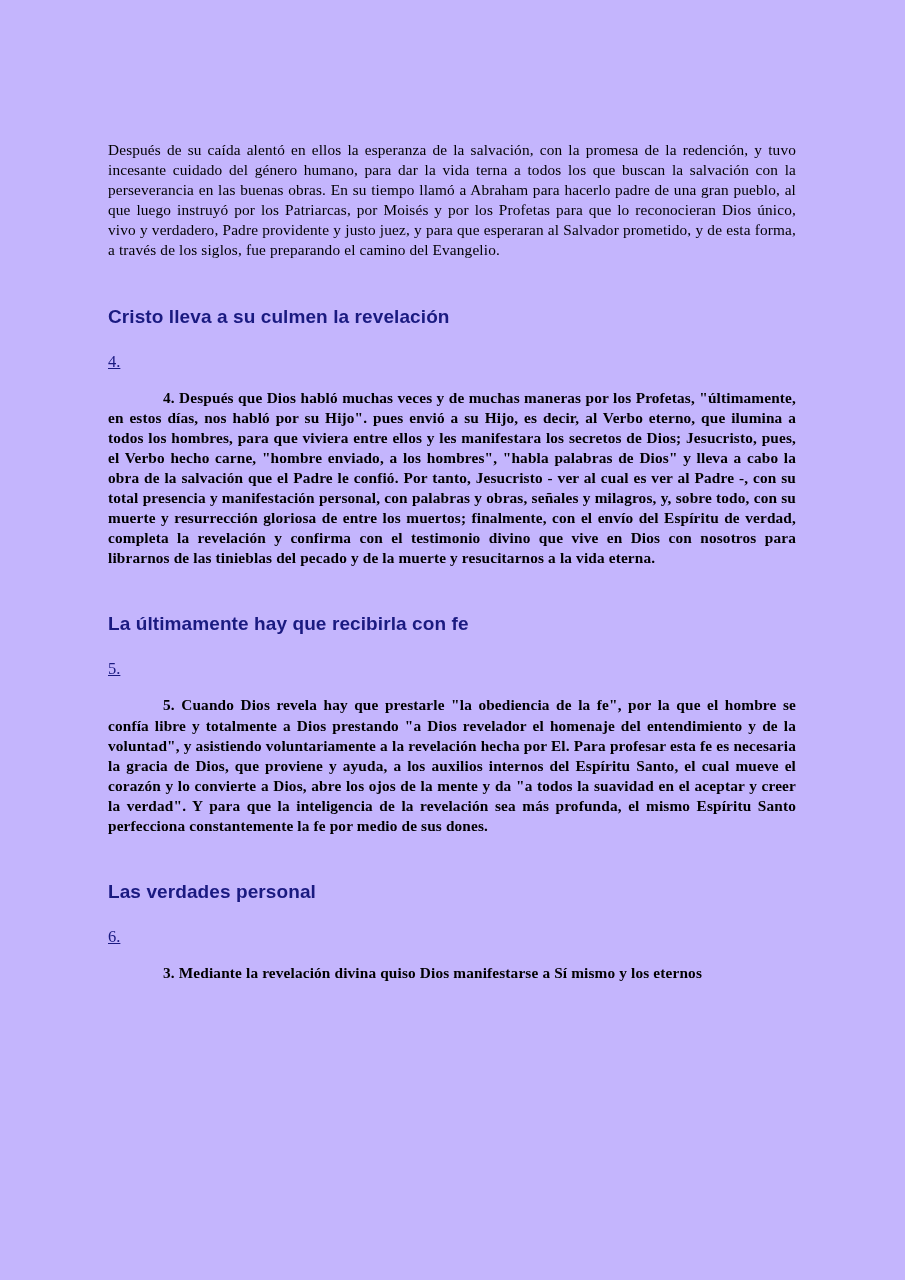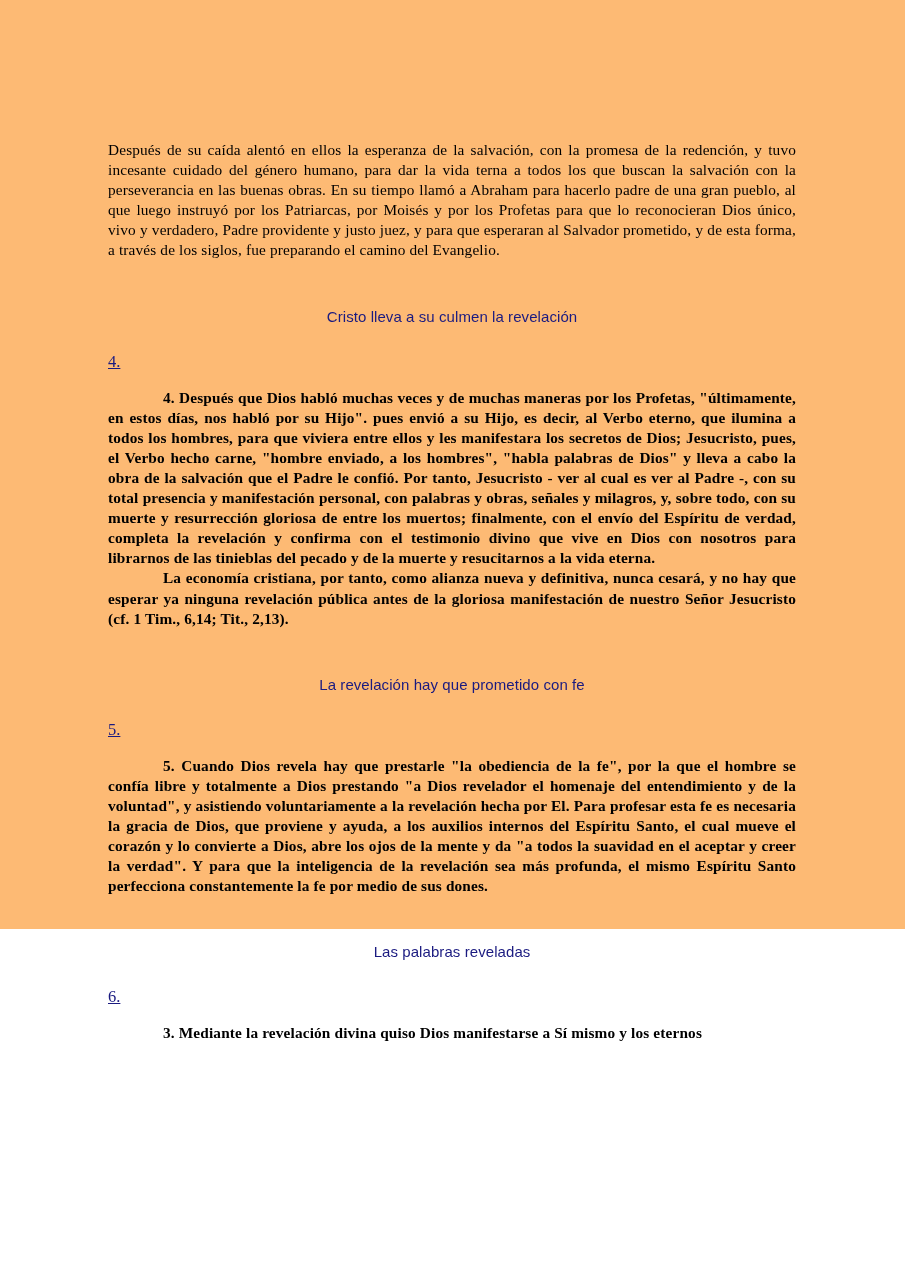--- a/index.html
+++ b/index.html
@@ -16,22 +16,22 @@
     font-family: "Liberation Serif", "DejaVu Serif", serif;
     color: #000000;
     -webkit-font-smoothing: antialiased;
   }
 
   .page {
     position: absolute;
     left: 0;
     top: 0;
     width: 905px;
-    height: 929px;
-    background: #fdba74;
+    height: 1280px;
+    background: #c4b5fd;
   }
 
   .content {
     position: absolute;
     left: 108px;
     top: 140px;
     width: 688px;
   }
 
   p.body-par {
@@ -54,26 +54,26 @@
     font-weight: bold;
   }
 
   .no-indent {
     text-indent: 0;
   }
 
   h2.section-heading {
     margin: 0;
     font-family: "Liberation Sans", "DejaVu Sans", sans-serif;
-    font-size: 15px;
-    font-weight: normal;
+    font-size: 19px;
+    font-weight: bold;
     color: #1a1a80;
     line-height: 20px;
     letter-spacing: 0.005em;
-    text-align: center;
+    text-align: left;
   }
 
   .anchor-link {
     font-family: "Liberation Serif", "DejaVu Serif", serif;
     font-size: 16.5px;
     line-height: 20px;
     color: #1a1a80;
     text-decoration: underline;
     display: inline-block;
     cursor: pointer;
@@ -97,37 +97,36 @@
     <h2 class="section-heading">Cristo lleva a su culmen la revelación</h2>
 
     <div class="gap-heading-to-link"></div>
 
     <a class="anchor-link">4.</a>
 
     <div class="gap-link-to-par"></div>
 
     <p class="body-par indent">4. Después que Dios habló muchas veces y de muchas maneras por los Profetas, "últimamente, en estos días, nos habló por su Hijo". pues envió a su Hijo, es decir, al Verbo eterno, que ilumina a todos los hombres, para que viviera entre ellos y les manifestara los secretos de Dios; Jesucristo, pues, el Verbo hecho carne, "hombre enviado, a los hombres", "habla palabras de Dios" y lleva a cabo la obra de la salvación que el Padre le confió. Por tanto, Jesucristo - ver al cual es ver al Padre -, con su total presencia y manifestación personal, con palabras y obras, señales y milagros, y, sobre todo, con su muerte y resurrección gloriosa de entre los muertos; finalmente, con el envío del Espíritu de verdad, completa la revelación y confirma con el testimonio divino que vive en Dios con nosotros para librarnos de las tinieblas del pecado y de la muerte y resucitarnos a la vida eterna.</p>
 
-    <p class="body-par indent">La economía cristiana, por tanto, como alianza nueva y definitiva, nunca cesará, y no hay que esperar ya ninguna revelación pública antes de la gloriosa manifestación de nuestro Señor Jesucristo (cf. 1 Tim., 6,14; Tit., 2,13).</p>
 
     <div class="gap-par-to-heading"></div>
 
-    <h2 class="section-heading">La revelación hay que prometido con fe</h2>
+    <h2 class="section-heading">La últimamente hay que recibirla con fe</h2>
 
     <div class="gap-heading-to-link"></div>
 
     <a class="anchor-link">5.</a>
 
     <div class="gap-link-to-par"></div>
 
     <p class="body-par indent">5. Cuando Dios revela hay que prestarle "la obediencia de la fe", por la que el hombre se confía libre y totalmente a Dios prestando "a Dios revelador el homenaje del entendimiento y de la voluntad", y asistiendo voluntariamente a la revelación hecha por El. Para profesar esta fe es necesaria la gracia de Dios, que proviene y ayuda, a los auxilios internos del Espíritu Santo, el cual mueve el corazón y lo convierte a Dios, abre los ojos de la mente y da "a todos la suavidad en el aceptar y creer la verdad". Y para que la inteligencia de la revelación sea más profunda, el mismo Espíritu Santo perfecciona constantemente la fe por medio de sus dones.</p>
 
     <div class="gap-par-to-heading"></div>
 
-    <h2 class="section-heading">Las palabras reveladas</h2>
+    <h2 class="section-heading">Las verdades personal</h2>
 
     <div class="gap-heading-to-link"></div>
 
     <a class="anchor-link">6.</a>
 
     <div class="gap-link-to-par"></div>
 
     <p class="body-par indent">3. Mediante la revelación divina quiso Dios manifestarse a Sí mismo y los eternos</p>
 
   </div>

